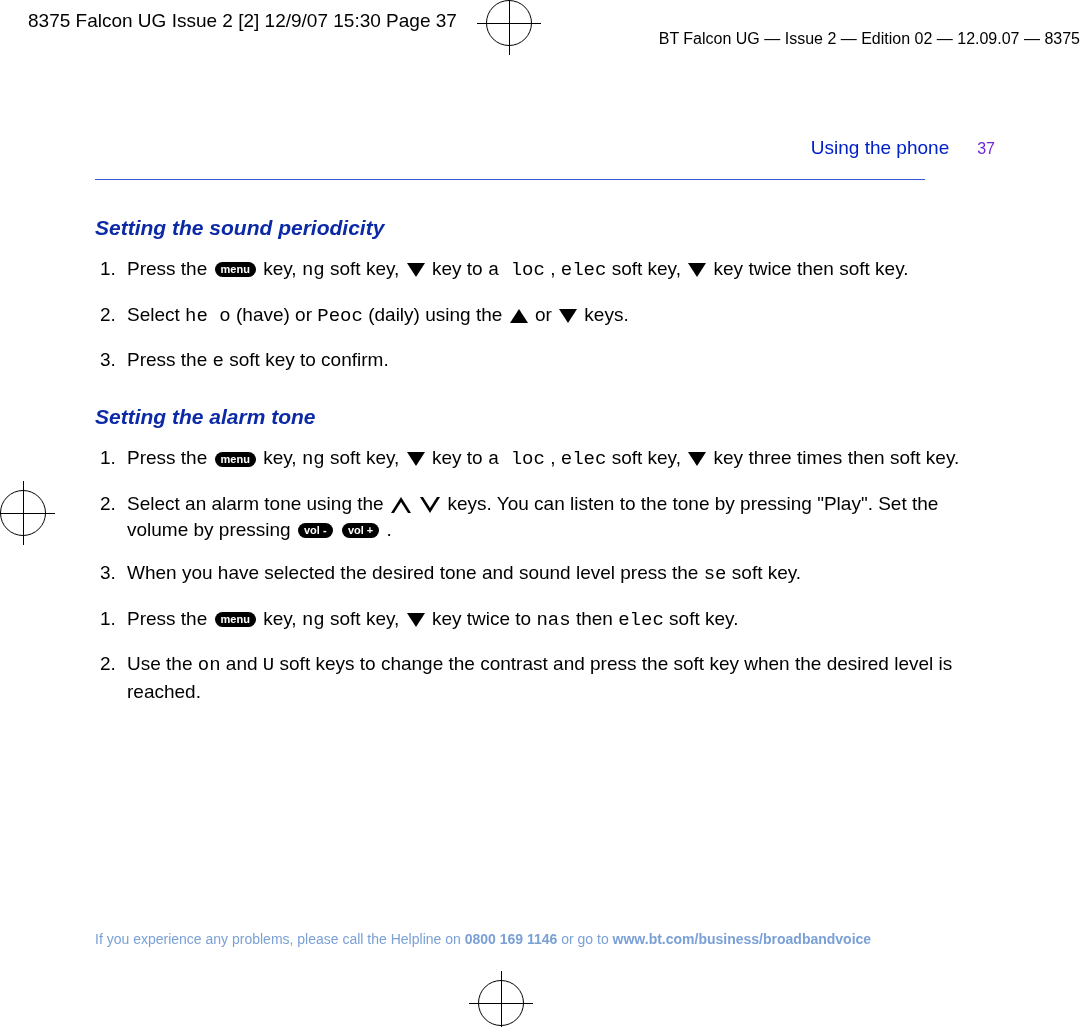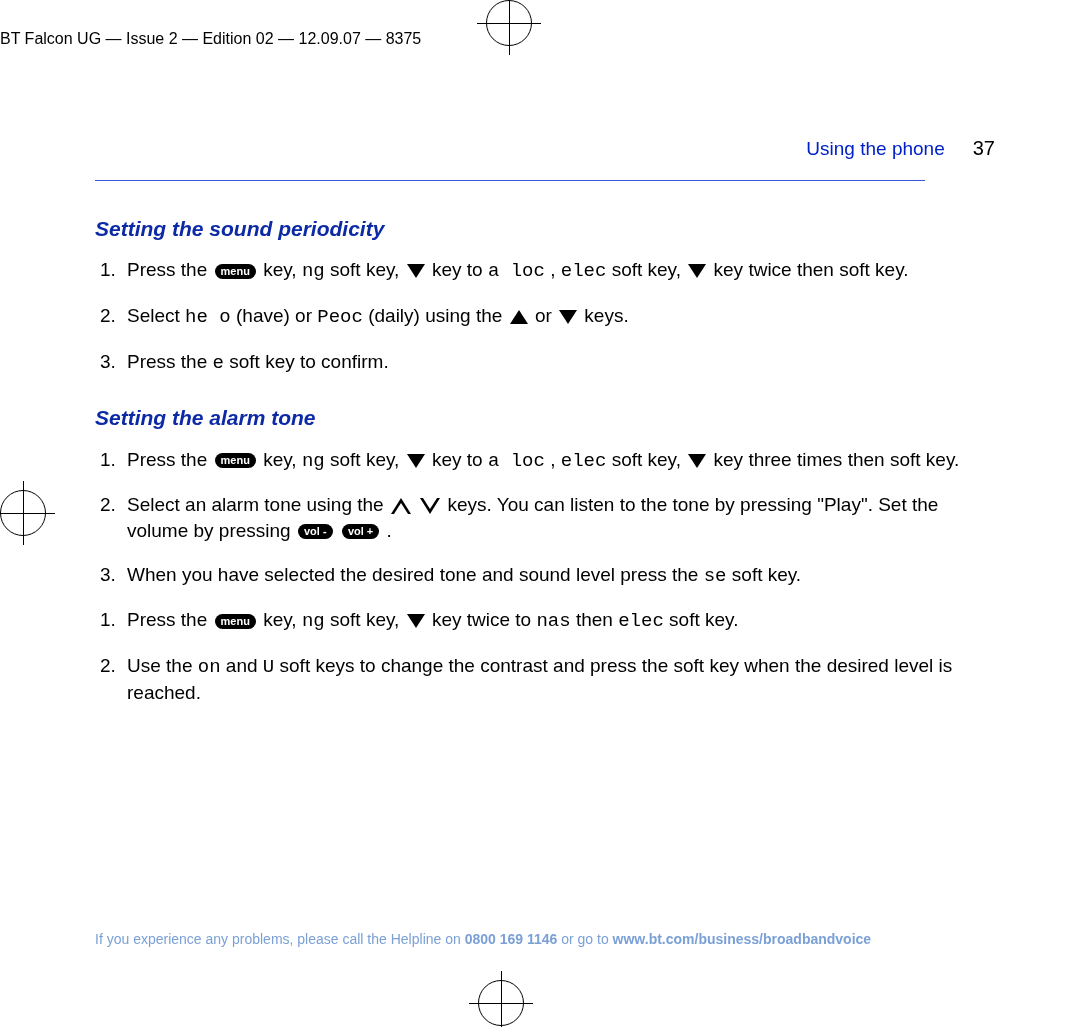--- a/index.html
+++ b/index.html
@@ -1,34 +1,34 @@
 <!DOCTYPE html>
 <html><head>
 <meta charset="utf-8">
 <style>
   html,body{margin:0;padding:0;background:#fff;font-family:Arial,Helvetica,sans-serif;color:#000;font-size:19px;line-height:1.35}
   .page{position:relative;width:1080px;height:1027px;overflow:hidden}
   .printmark{position:absolute;top:8px;left:28px;font-size:19px;font-family:Arial,sans-serif;color:#000}
-  .headerline{position:absolute;top:28px;left:0;width:100%;text-align:left;font-size:16px;color:#000}
+  .headerline{position:absolute;top:28px;left:0;width:100%;text-align:right;font-size:16px;color:#000}
   
   .reg{position:absolute;border:1px solid #000}
   .reg.circle{border-radius:50%}
   .reg-top{left:486px;top:0;width:44px;height:44px}
   .reg-top .vline{position:absolute;left:50%;top:-10px;width:0;height:64px;border-left:1px solid #000}
   .reg-top .hline{position:absolute;top:50%;left:-10px;height:0;width:64px;border-top:1px solid #000}
   .reg-bot{left:478px;top:980px;width:44px;height:44px}
   .reg-bot .vline{position:absolute;left:50%;top:-10px;width:0;height:64px;border-left:1px solid #000}
   .reg-bot .hline{position:absolute;top:50%;left:-10px;height:0;width:64px;border-top:1px solid #000}
   .reg-left{left:0;top:490px;width:44px;height:44px}
   .reg-left .vline{position:absolute;left:50%;top:-10px;width:0;height:64px;border-left:1px solid #000}
   .reg-left .hline{position:absolute;top:50%;left:-10px;height:0;width:64px;border-top:1px solid #000}
   .content{position:absolute;left:95px;top:135px;width:900px}
   .runhead{display:flex;justify-content:flex-end;align-items:baseline;gap:28px;color:#000}
   .runhead .section{color:#0020c8}
-  .runhead .pagenum{color:#000000;font-size:20px}
+  .runhead .pagenum{color:#6d28d9;font-size:16px}
   hr.rule{border:none;border-top:1px solid #3a56d6;margin:18px 0 34px 0;width:830px}
   h3{color:#0c2aa6;font-size:21px;font-weight:bold;margin:28px 0 14px 0;font-style:italic;font-family:Arial,sans-serif}
   ol{margin:12px 0 0 0;padding-left:26px}
   li{margin:0 0 18px 0;padding-left:6px}
   .mono{font-family:"Courier New",monospace}
   .pill{display:inline-block;background:#000;color:#fff;font-size:11px;font-weight:bold;border-radius:10px;padding:2px 6px;vertical-align:middle;line-height:1;margin:0 2px}
   .tri{display:inline-block;width:0;height:0;vertical-align:middle;margin:0 2px}
   .tri.down-solid{border-left:9px solid transparent;border-right:9px solid transparent;border-top:14px solid #000}
   .tri.up-solid{border-left:9px solid transparent;border-right:9px solid transparent;border-bottom:14px solid #000}
   .tri-outline-wrap{display:inline-block;position:relative;width:20px;height:16px;vertical-align:middle;margin:0 2px}
@@ -49,20 +49,21 @@
     </div>
 <div class="reg circle reg-bot">
       <div class="vline"></div>
       <div class="hline"></div>
     </div>
 <div class="reg circle reg-left">
       <div class="vline"></div>
       <div class="hline"></div>
     </div>
 
+<div class="printmark">8375 Falcon UG Issue 2 [2]  12/9/07  15:30  Page 37</div>
 <div class="headerline">BT Falcon UG — Issue 2 — Edition 02 — 12.09.07 — 8375</div>
 
 <div class="content">
   <div class="runhead">
     <span class="section">Using the phone</span>
     <span class="pagenum">37</span>
   </div>
   <hr class="rule">
 
   <h3>Setting the sound periodicity</h3>

